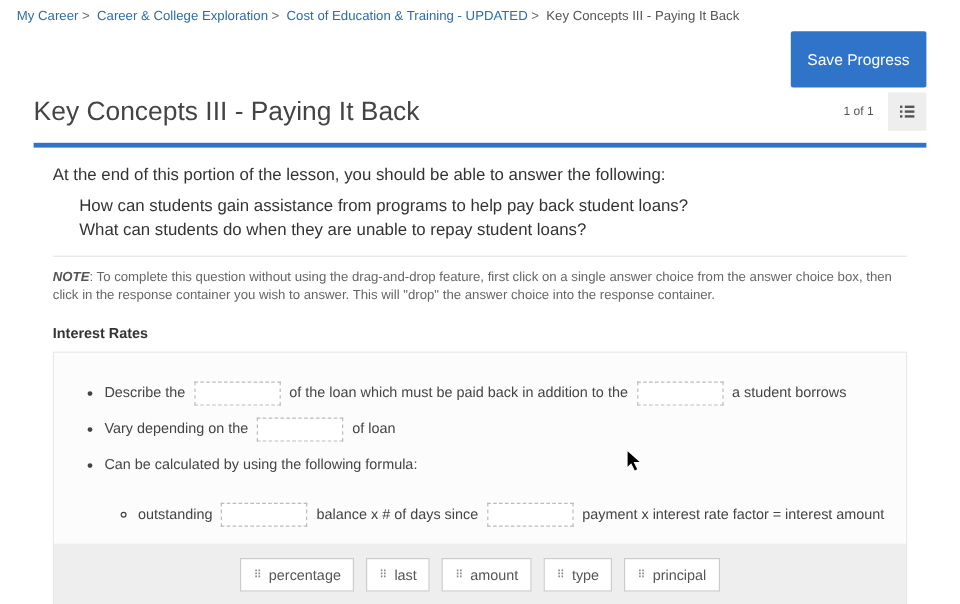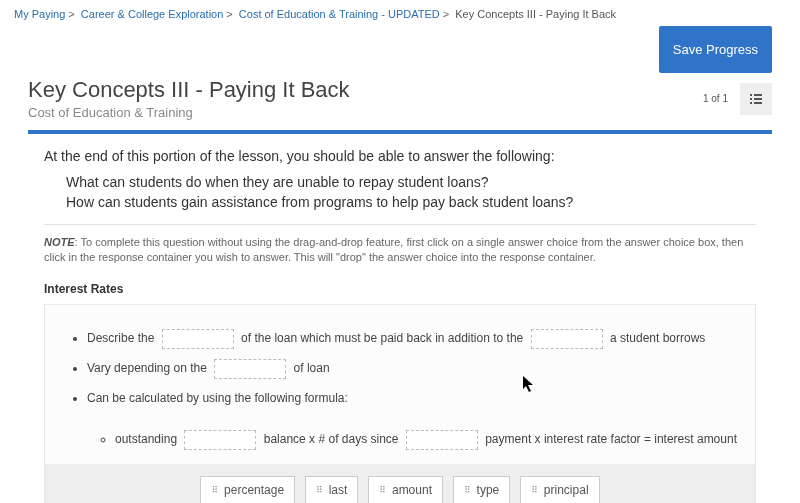--- a/index.html
+++ b/index.html
@@ -33,54 +33,53 @@
   .slot { display:inline-block; min-width:72px; height:20px; border:1px dashed #bbb; background:#fff; vertical-align:middle; margin:0 4px; }
   .choice-bar { background:#eee; margin:14px -18px 0; padding:12px; display:flex; justify-content:center; gap:10px; }
   .choice { background:#fff; border:1px solid #ccc; padding:6px 10px; font-size:12px; color:#555; cursor:move; display:flex; align-items:center; gap:5px; }
   .grip { font-size:9px; letter-spacing:1px; color:#888; }
   .cursor { position:absolute; left:522px; top:375px; pointer-events:none; }
 </style>
 </head>
 <body>
 
 <div class="breadcrumb">
-  <span class="crumb">My Paying</span><span class="sep">&gt;</span>
+  <span class="crumb">My Career</span><span class="sep">&gt;</span>
   <span class="crumb">Career &amp; College Exploration</span><span class="sep">&gt;</span>
   <span class="crumb">Cost of Education &amp; Training - UPDATED</span><span class="sep">&gt;</span>
   <span class="current">Key Concepts III - Paying It Back</span>
 </div>
 
 <div class="save-row">
   <button class="save-btn">Save Progress</button>
 </div>
 
 <div class="title-row">
   <div class="title-block">
     <h1>Key Concepts III - Paying It Back</h1>
-    <div class="sub">Cost of Education &amp; Training</div>
   </div>
   <div class="pager">1 of 1</div>
   <div class="menu-btn">
     <svg viewBox="0 0 16 16">
         <rect x="2" y="3" width="2" height="2" fill="#555"></rect>
         <rect x="6" y="3" width="8" height="2" fill="#555"></rect>
         <rect x="2" y="7" width="2" height="2" fill="#555"></rect>
         <rect x="6" y="7" width="8" height="2" fill="#555"></rect>
         <rect x="2" y="11" width="2" height="2" fill="#555"></rect>
         <rect x="6" y="11" width="8" height="2" fill="#555"></rect>
       </svg>
   </div>
 </div>
 
 <div class="hr-blue"></div>
 
 <div class="content">
   <p class="lead">At the end of this portion of the lesson, you should be able to answer the following:</p>
+  <p class="eq">How can students gain assistance from programs to help pay back student loans?</p>
   <p class="eq">What can students do when they are unable to repay student loans?</p>
-  <p class="eq">How can students gain assistance from programs to help pay back student loans?</p>
 
   <div class="thin-hr"></div>
 
   <p class="note">
     <em>NOTE</em><span>: To complete this question without using the drag-and-drop feature, first click on a single answer choice from the answer choice box, then click in the response container you wish to answer. This will "drop" the answer choice into the response container.</span>
   </p>
 
   <div class="section-title">Interest Rates</div>
 
   <div class="qbox">

